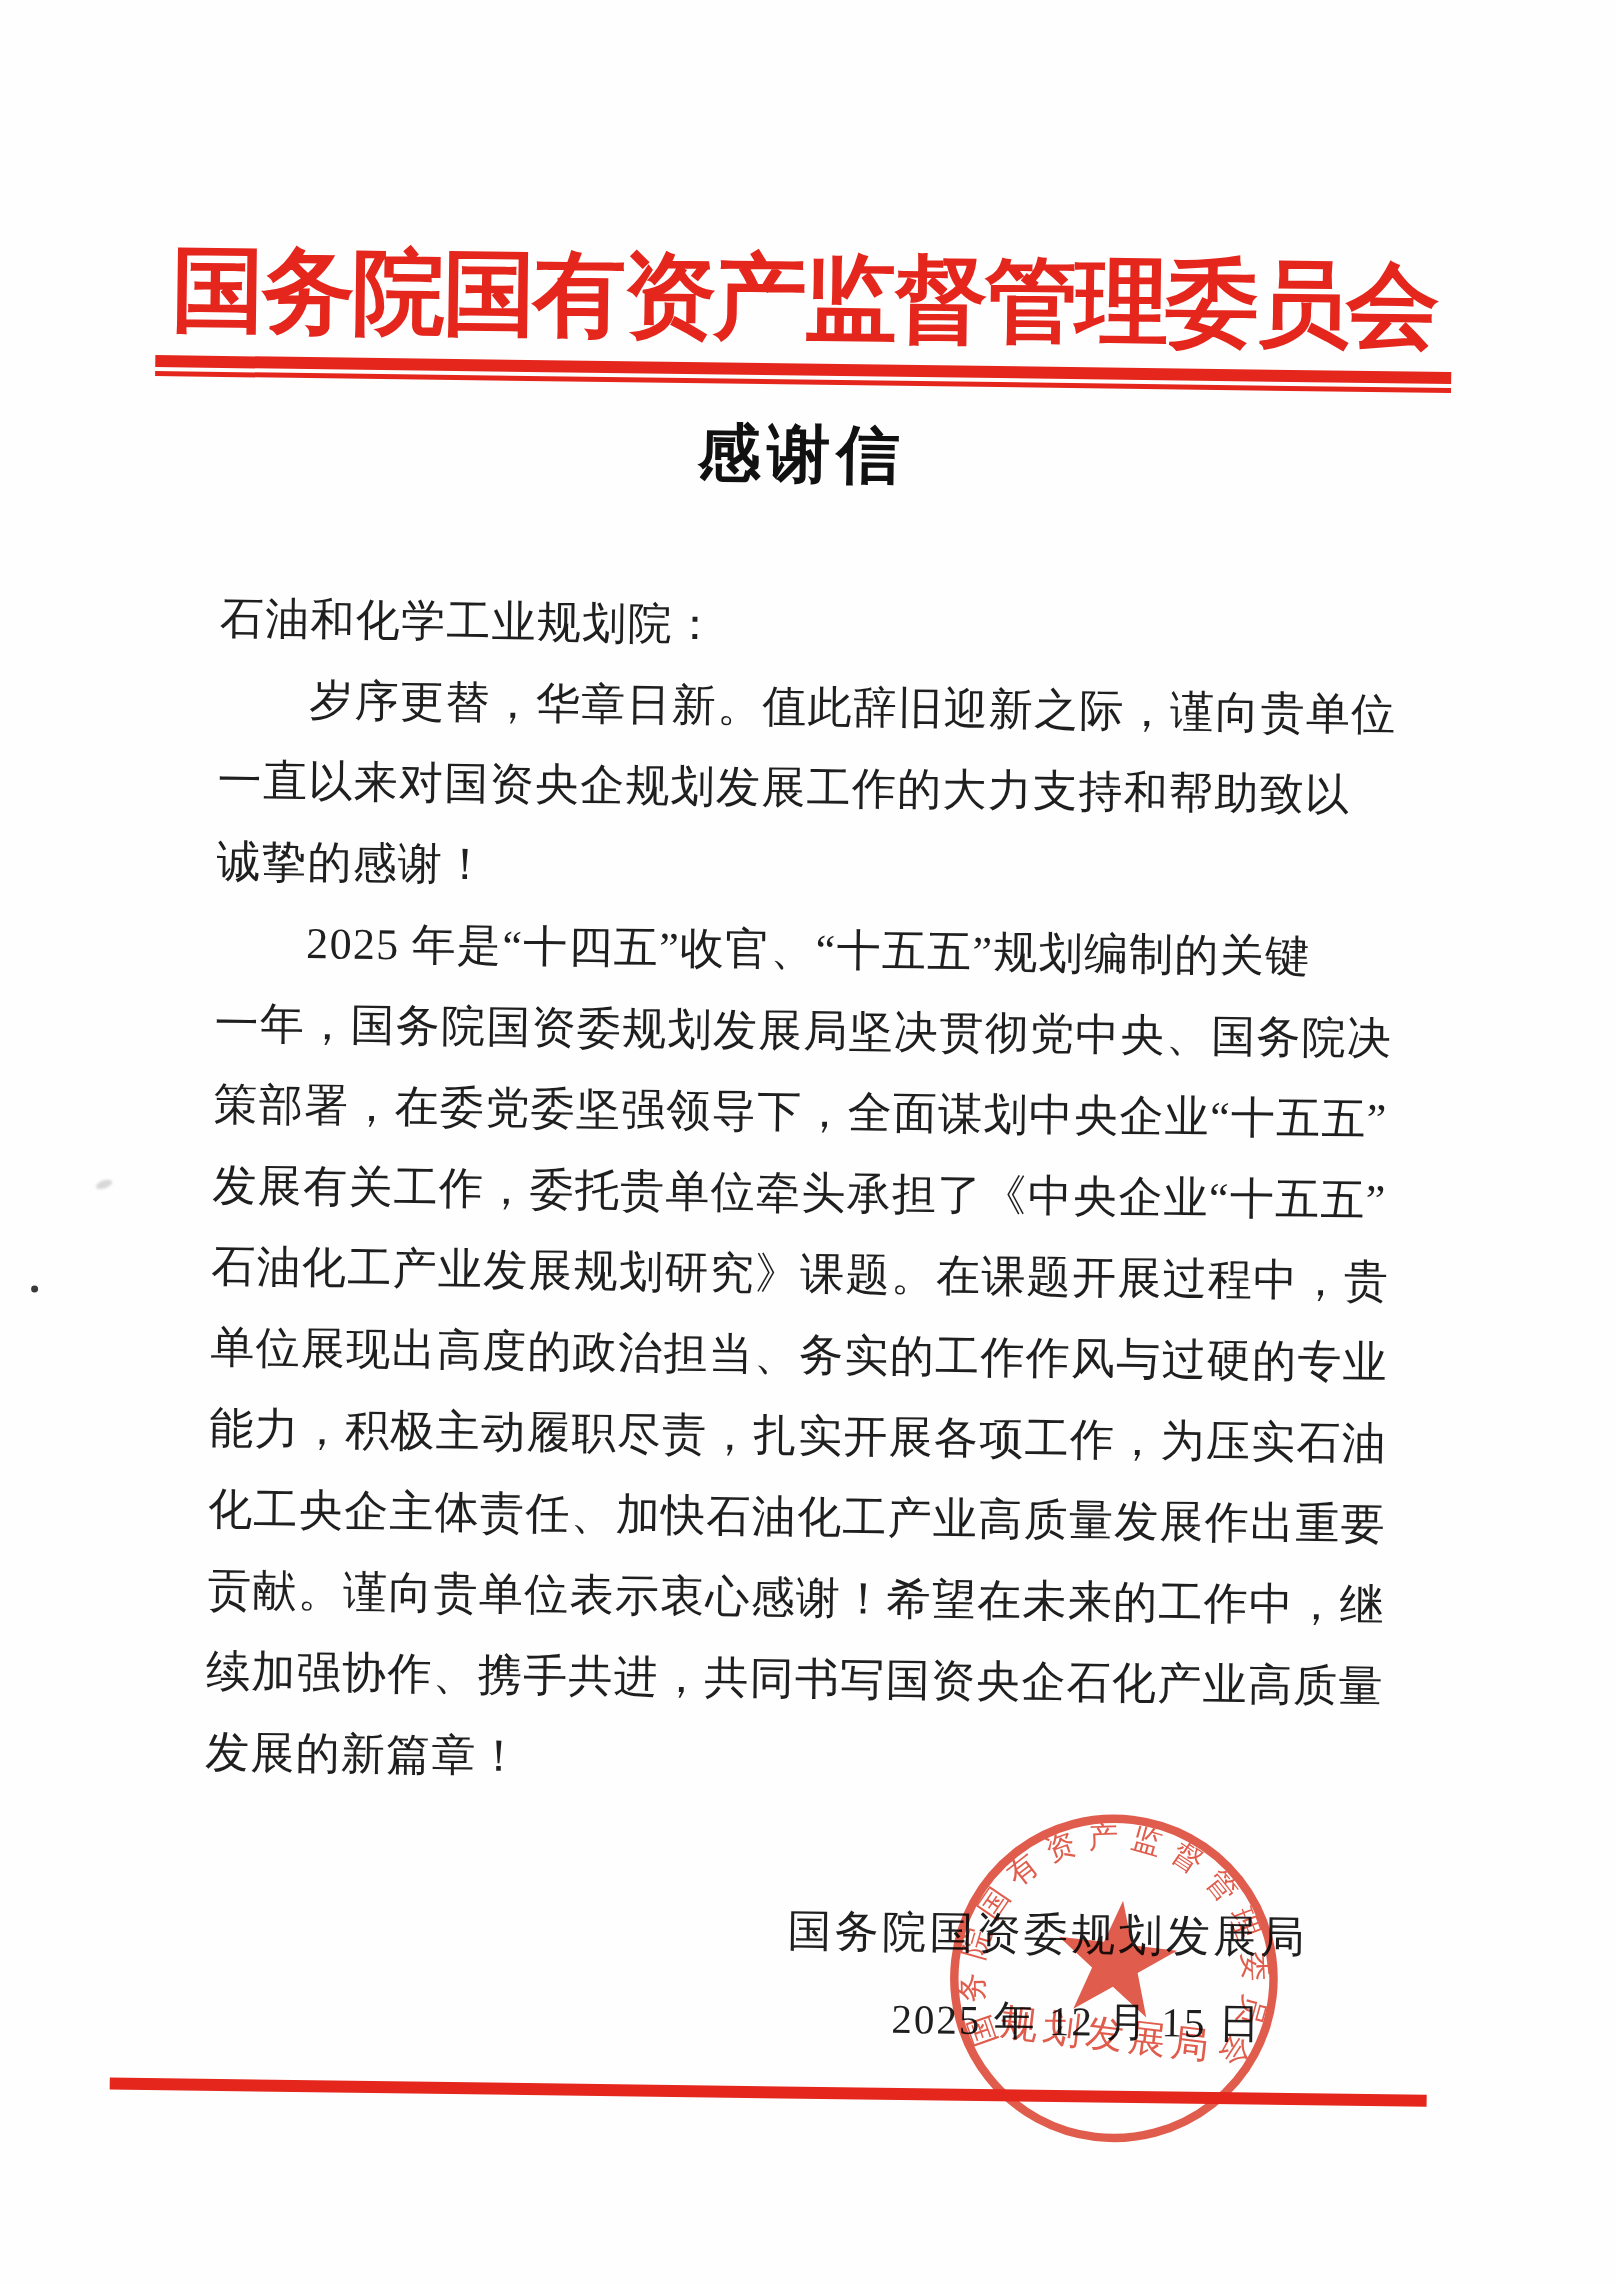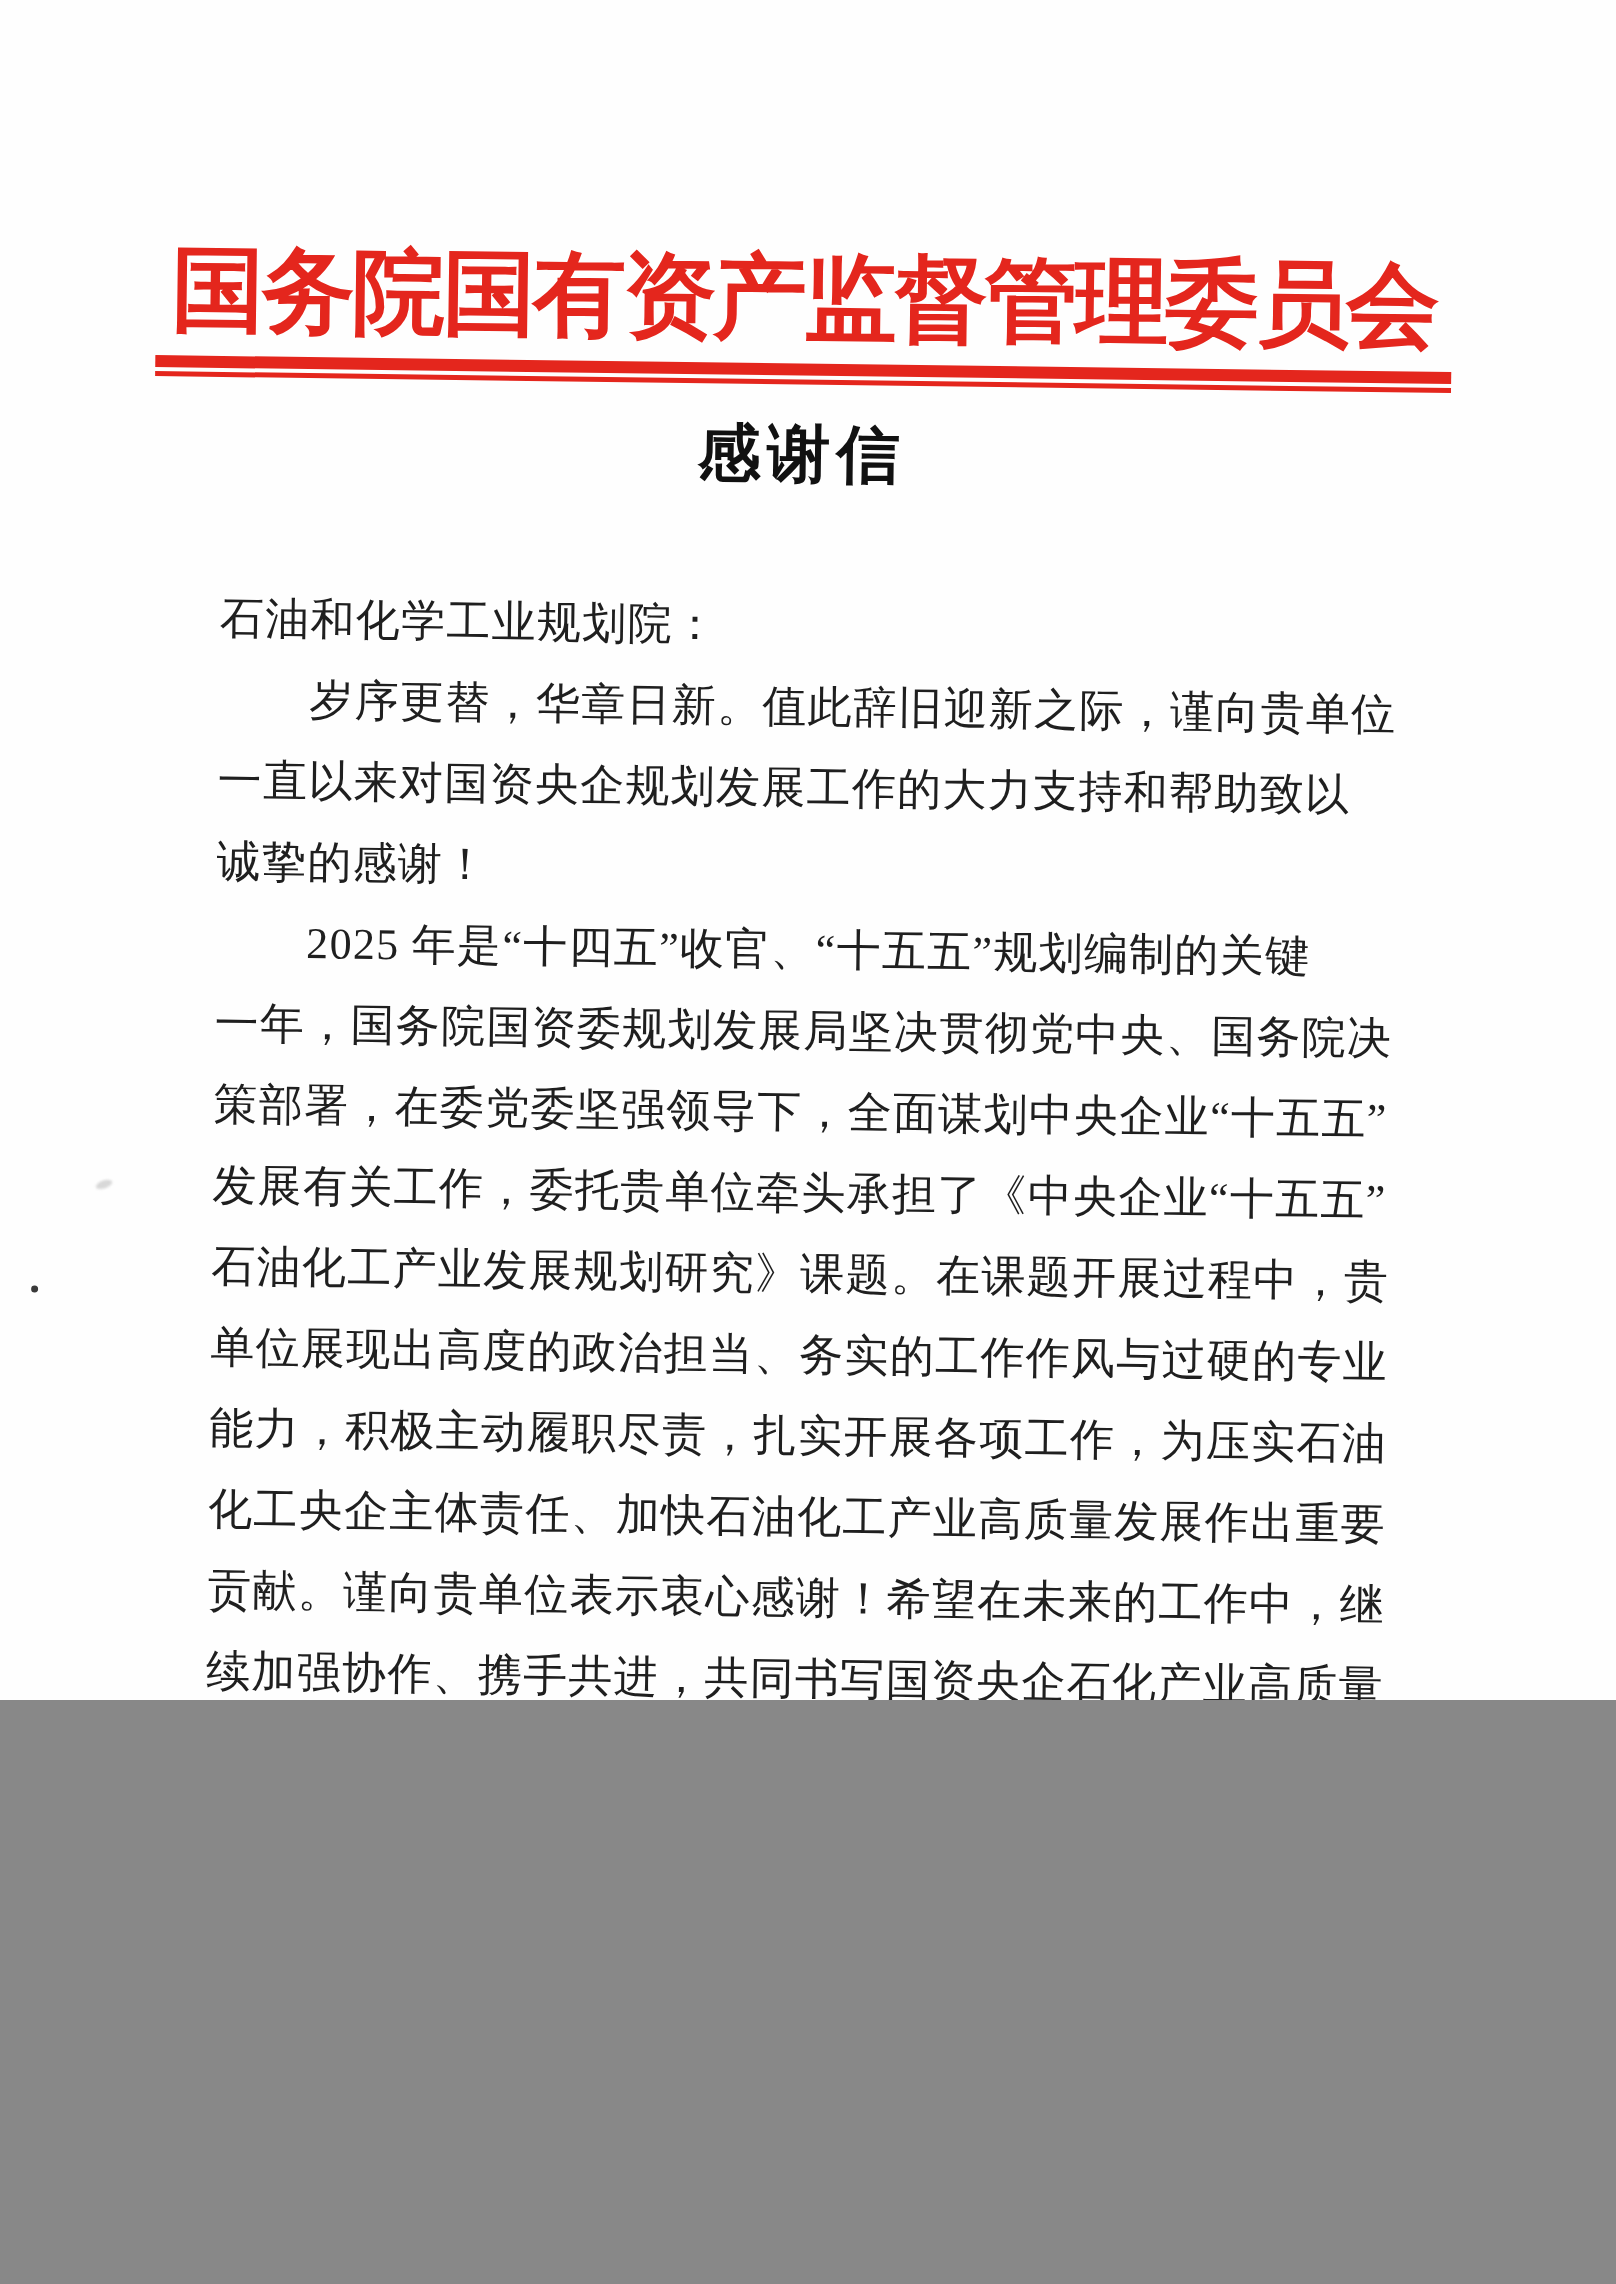--- a/index.html
+++ b/index.html
@@ -1,18 +1,18 @@
 <!DOCTYPE html>
 <html style="font-size:10.4px"><head>
 <meta charset="utf-8">
 <style>
   html,body{margin:0;padding:0;background:#888;}
   .page{
     position:relative;
-    width:1616px;height:1700px;
+    width:1616px;height:2284px;
     background:#fefefe;
     overflow:hidden;
     font-family:"Liberation Serif","DejaVu Serif",serif;
   }
   .content{
     position:absolute;inset:0;
     transform:rotate(0.75deg);
     transform-origin:0 0;
   }
   .letterhead-title{

